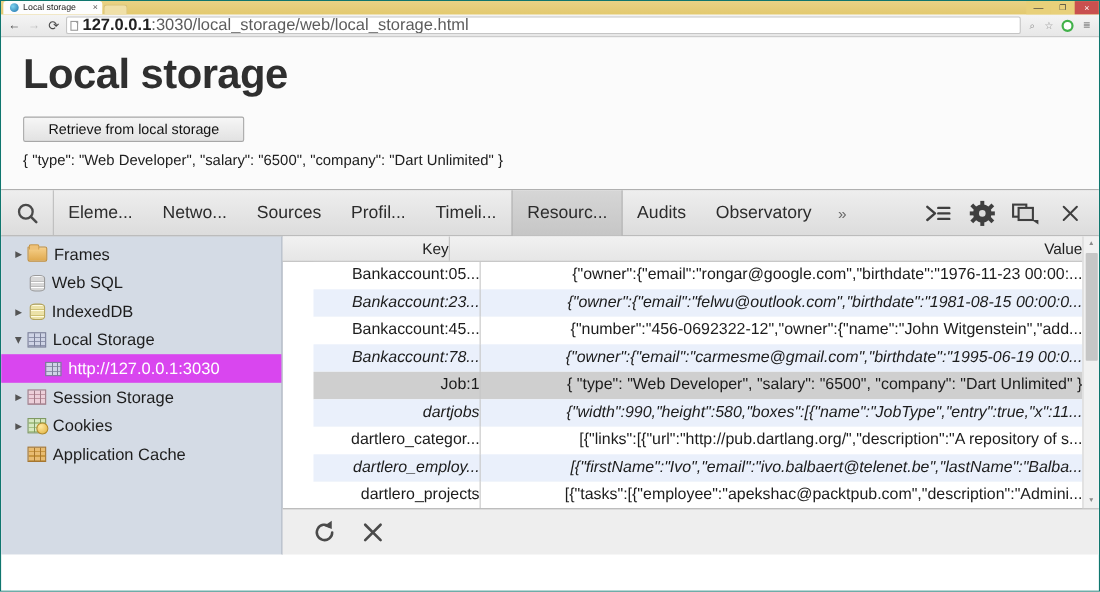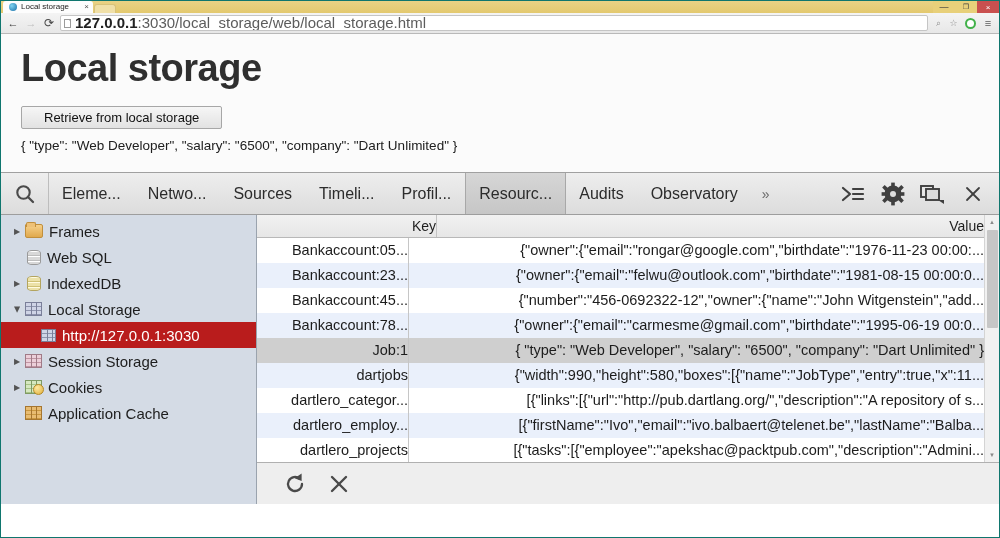--- a/index.html
+++ b/index.html
@@ -267,21 +267,21 @@
   .tree-row {
     height: 26px;
     display: flex;
     align-items: center;
     padding-left: 8px;
     font-size: 15px;
     color: #1d1d1d;
     white-space: nowrap;
     cursor: pointer;
   }
-  .tree-row.selected { background: #b91c1c; color: #fff; }
+  .tree-row.selected { background: #d946ef; color: #fff; }
   .tree-row.indent { padding-left: 40px; }
   .twisty {
     width: 16px; flex: 0 0 auto;
     display: flex; align-items: center; justify-content: center;
     font-size: 8px;
     color: #545454;
   }
   .twisty.none { visibility: hidden; }
   .tw-open { transform: rotate(90deg); }
   .tree-icon {
@@ -374,30 +374,31 @@
     flex: 0 0 auto;
   }
   .th {
     font-size: 14px;
     color: #1f1f1f;
     line-height: 22px;
     padding-left: 7px;
     overflow: hidden;
     white-space: nowrap;
   }
-  .th.key { width: 152px; flex: 0 0 auto; border-right: 1px solid #c3c3c3; margin-left: 28px; }
+  .th.key { width: 152px; flex: 0 0 auto; border-right: 1px solid #c3c3c3; }
   .th.val { flex: 1 1 auto; }
   .tbl-rows { flex: 1 1 auto; overflow: hidden; }
   .tr {
     display: flex;
     height: 25px;
     background: #fff;
     cursor: pointer;
-  }
-  .tr.odd { background: #eaf0fb; }
+    margin-left: 28px;
+  }
+  .tr.odd { background: #eaf0fb; font-style: italic; }
   .tr.selected { background: #cfcfcf; }
   .td {
     font-size: 14.5px;
     color: #1c1c1c;
     line-height: 24px;
     padding-left: 7px;
     white-space: nowrap;
     overflow: hidden;
     text-overflow: clip;
   }
@@ -496,22 +497,22 @@
       <div class="dt-search">
         <svg width="22" height="22" viewBox="0 0 22 22">
           <circle cx="9.5" cy="9.5" r="6.2" fill="none" stroke="#4a4a4a" stroke-width="2.1"></circle>
           <line x1="14" y1="14" x2="19" y2="19" stroke="#4a4a4a" stroke-width="2.3" stroke-linecap="round"></line>
         </svg>
       </div>
       <div class="dt-tabs">
         <div class="dt-tab">Eleme...</div>
         <div class="dt-tab">Netwo...</div>
         <div class="dt-tab">Sources</div>
+        <div class="dt-tab">Profil...</div>
         <div class="dt-tab">Timeli...</div>
-        <div class="dt-tab">Profil...</div>
         <div class="dt-tab selected">Resourc...</div>
         <div class="dt-tab">Audits</div>
         <div class="dt-tab">Observatory</div>
         <div class="dt-more">»</div>
       </div>
       <div class="dt-actions">
         <div class="dt-act">
           <svg width="24" height="20" viewBox="0 0 24 20">
             <polyline points="2,4 9,10 2,16" fill="none" stroke="#3f3f3f" stroke-width="2.2" stroke-linecap="round" stroke-linejoin="round"></polyline>
             <line x1="12" y1="5" x2="22" y2="5" stroke="#3f3f3f" stroke-width="2.2" stroke-linecap="round"></line>

